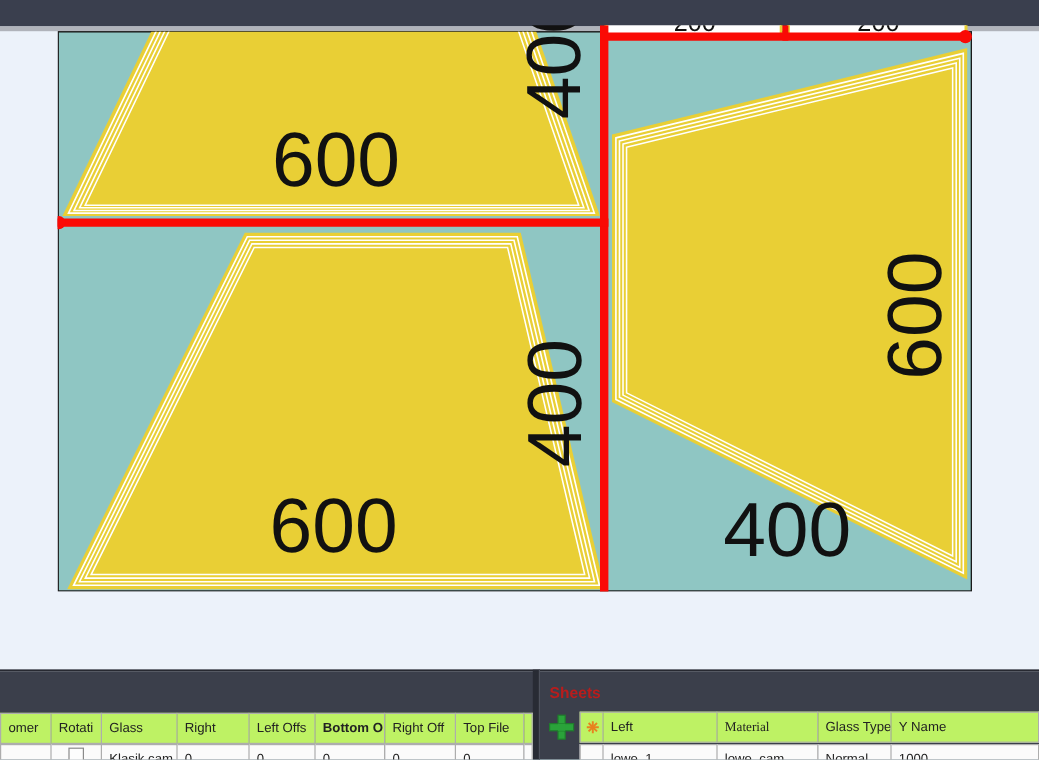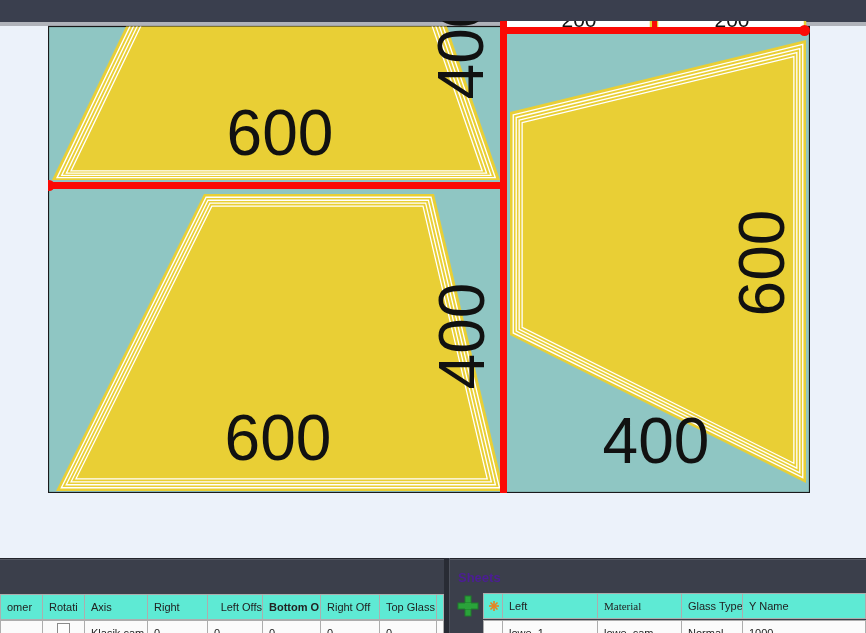--- a/index.html
+++ b/index.html
@@ -14,24 +14,24 @@
   .dock{position:absolute;left:0;top:558px;width:866px;height:75px;background:#3b3f4b;
         border-top:1px solid #23252c;box-shadow:inset 0 1px 0 #565a64;}
   .divider{position:absolute;left:444px;top:558px;width:5px;height:75px;background:#282b34;
         border-right:1px solid #4d515c;}
   .grid-head,.grid-cell{
     position:absolute;box-sizing:border-box;height:26px;
     border:1px solid #adadad;border-left:none;
     font-size:11px;color:#222;line-height:24px;padding-left:6px;
     white-space:nowrap;overflow:hidden;
   }
-  .grid-head{background:#5eead4;}
+  .grid-head{background:#bef264;}
   .grid-cell{background:#fbfbfb;}
   .first-border{border-left:1px solid #adadad;}
-  .sheets-title{position:absolute;left:458px;top:570px;font-size:13px;font-weight:bold;color:#4c1d95;}
+  .sheets-title{position:absolute;left:458px;top:570px;font-size:13px;font-weight:bold;color:#b91c1c;}
   .plus-btn{position:absolute;left:455px;top:593px;width:26px;height:26px;cursor:pointer;}
   .chk{position:absolute;left:57px;top:623px;width:13px;height:13px;background:#fdfdfd;
        border:1px solid #8a8a8a;box-sizing:border-box;}
 </style>
 </head>
 <body>
 
 <div class="titlebar"></div>
 <div class="gray-strip"></div>
 
@@ -76,26 +76,26 @@
     <text x="531" y="-7" fill="#111111" font-size="21" font-family="&quot;Liberation Sans&quot;, sans-serif" text-anchor="middle" dominant-baseline="central">200</text>
     <text x="684" y="-7" fill="#111111" font-size="21" font-family="&quot;Liberation Sans&quot;, sans-serif" text-anchor="middle" dominant-baseline="central">200</text>
   </svg>
 
 <div class="dock"></div>
 <div class="divider"></div>
 
 <div id="parts-grid">
     <div class="grid-head first-border" style="left: 0px; top: 594px; width: 43px;">omer</div>
     <div class="grid-head" style="left: 43px; top: 594px; width: 42px;">Rotati</div>
-    <div class="grid-head" style="left: 85px; top: 594px; width: 63px;">Axis</div>
+    <div class="grid-head" style="left: 85px; top: 594px; width: 63px;">Glass</div>
     <div class="grid-head" style="left: 148px; top: 594px; width: 60px;">Right</div>
-    <div class="grid-head" style="left: 208px; top: 594px; width: 55px; text-align: right;">Left Offs</div>
+    <div class="grid-head" style="left: 208px; top: 594px; width: 55px;">Left Offs</div>
     <div class="grid-head" style="left: 263px; top: 594px; width: 58px; font-weight: bold;">Bottom O</div>
     <div class="grid-head" style="left: 321px; top: 594px; width: 59px;">Right Off</div>
-    <div class="grid-head" style="left: 380px; top: 594px; width: 57px;">Top Glass</div>
+    <div class="grid-head" style="left: 380px; top: 594px; width: 57px;">Top File</div>
     <div class="grid-head" style="left: 437px; top: 594px; width: 7px;"></div>
     <div class="grid-cell first-border" style="left: 0px; top: 620px; width: 43px;"></div>
     <div class="grid-cell" style="left: 43px; top: 620px; width: 42px;"></div>
     <div class="grid-cell" style="left: 85px; top: 620px; width: 63px;">Klasik cam</div>
     <div class="grid-cell" style="left: 148px; top: 620px; width: 60px;">0</div>
     <div class="grid-cell" style="left: 208px; top: 620px; width: 55px;">0</div>
     <div class="grid-cell" style="left: 263px; top: 620px; width: 58px;">0</div>
     <div class="grid-cell" style="left: 321px; top: 620px; width: 59px;">0</div>
     <div class="grid-cell" style="left: 380px; top: 620px; width: 57px;">0</div>
     <div class="grid-cell" style="left: 437px; top: 620px; width: 7px;"></div>

